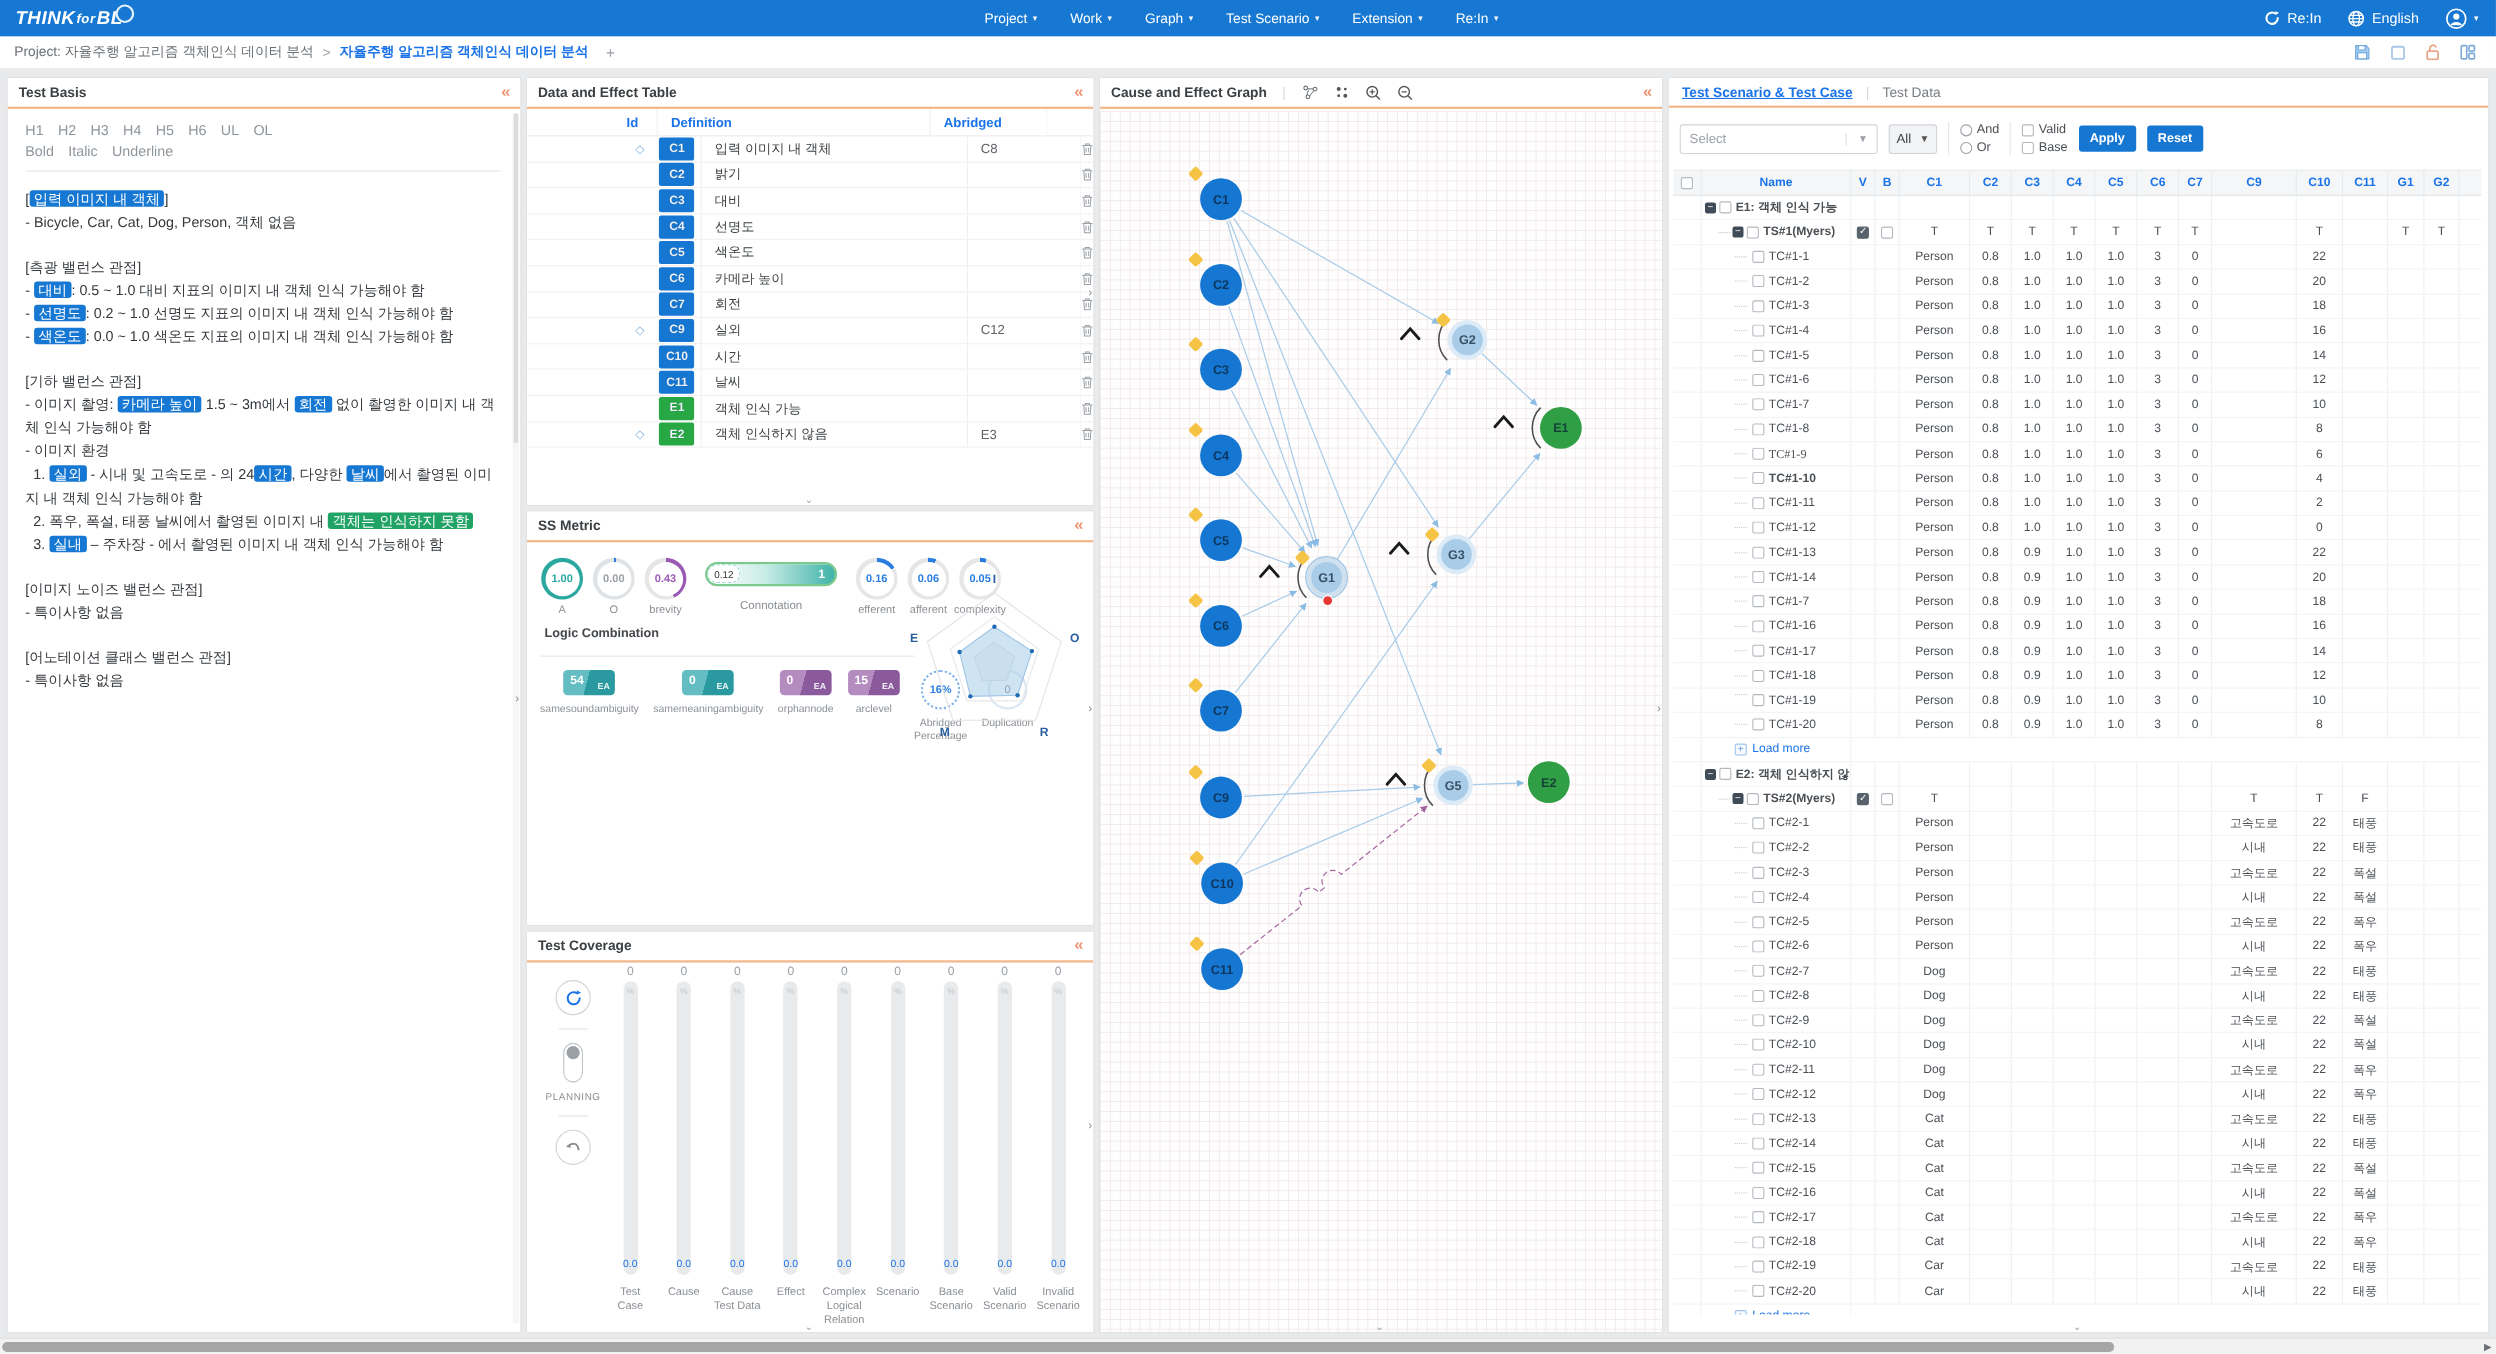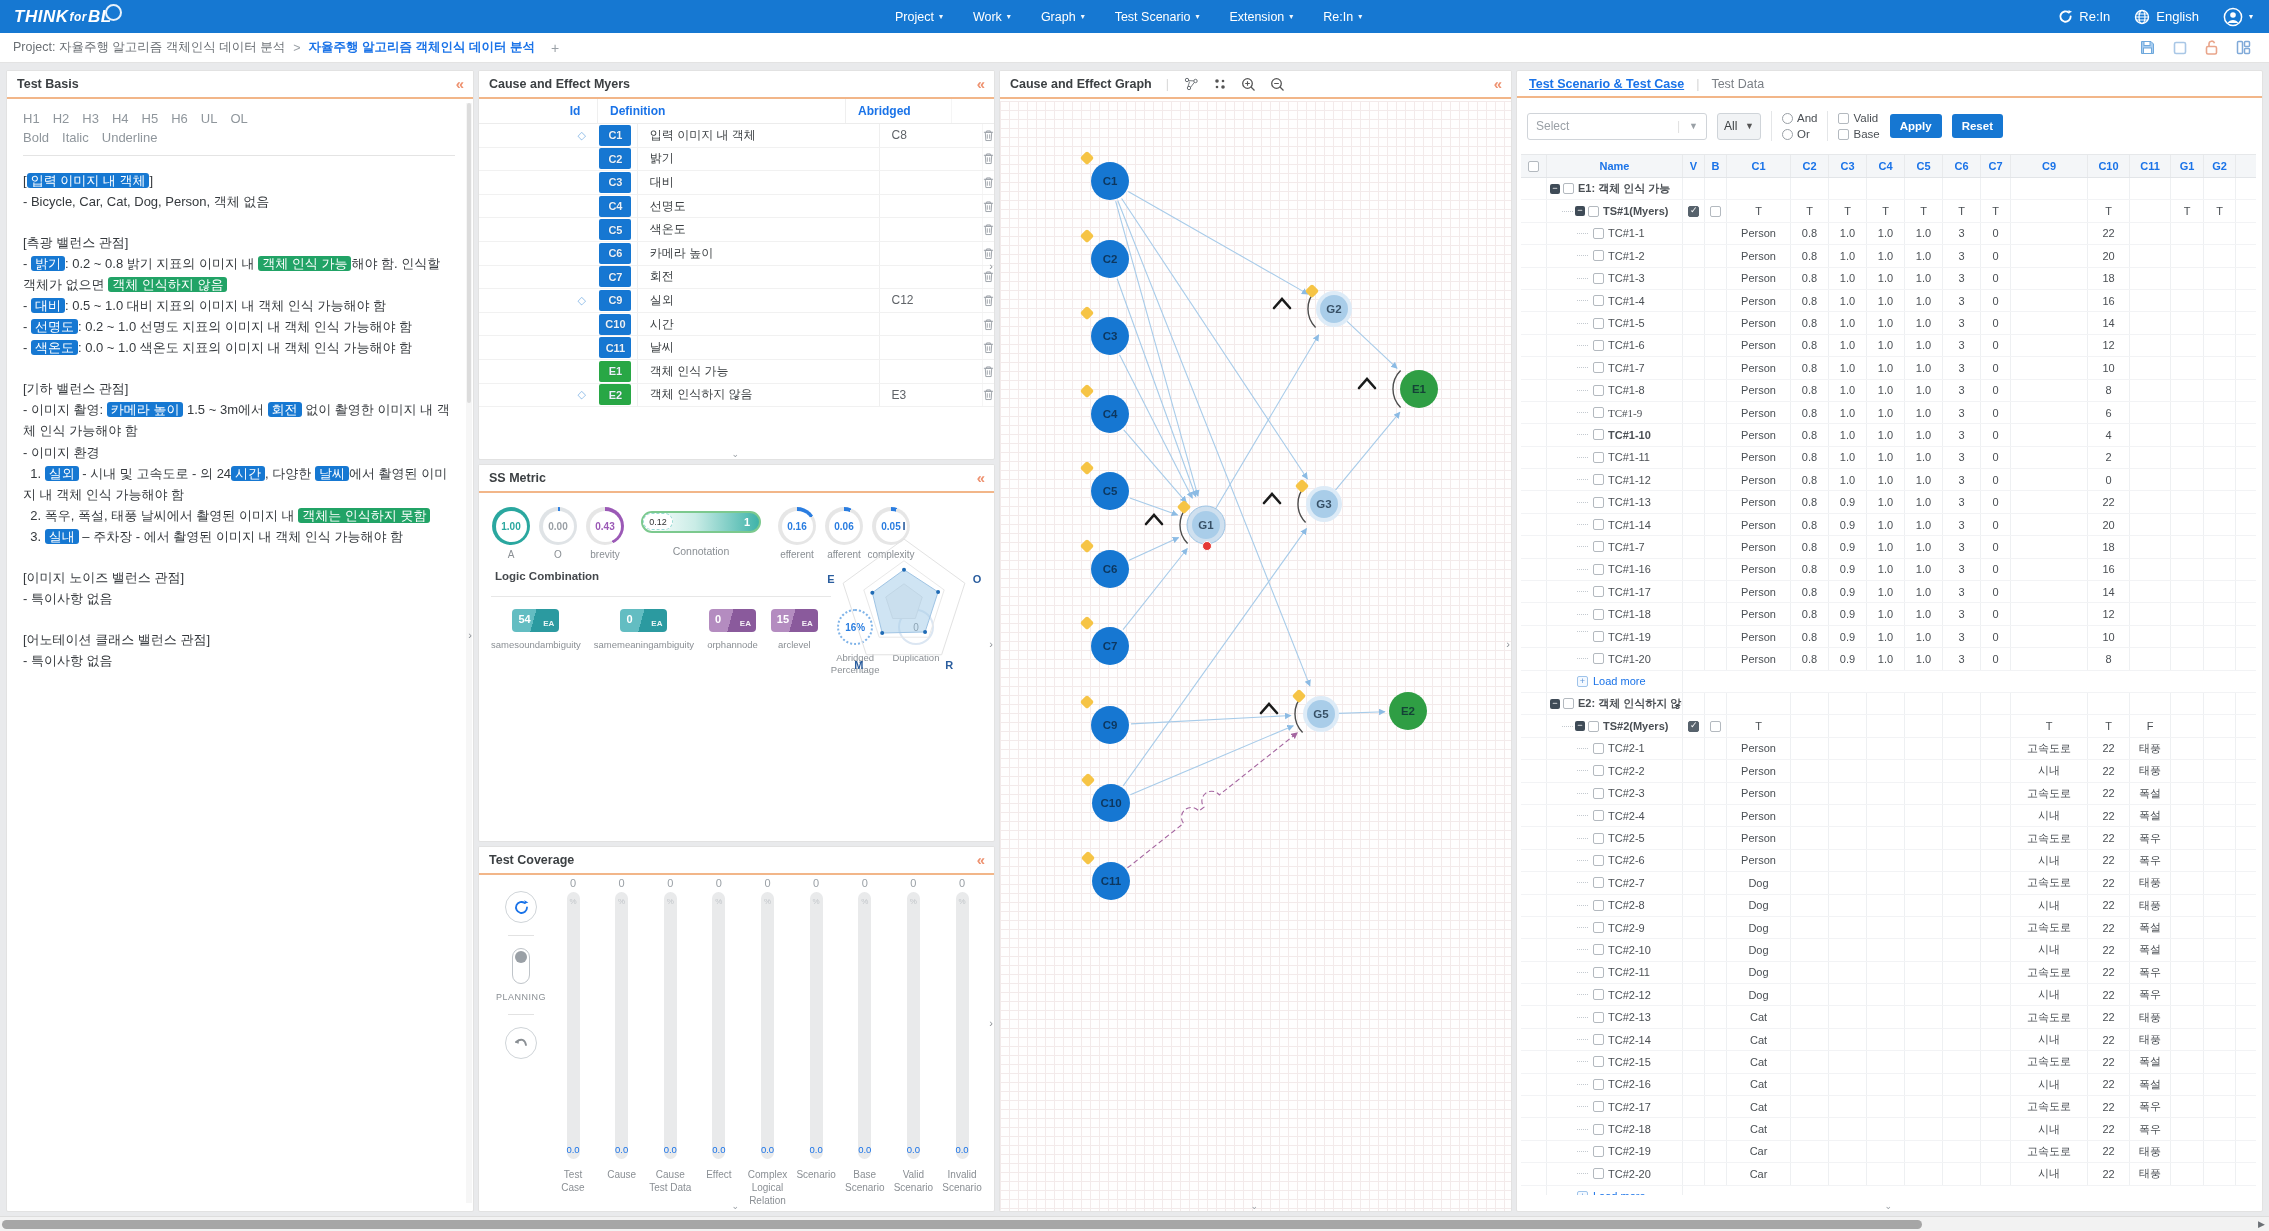--- a/index.html
+++ b/index.html
@@ -276,21 +276,20 @@
         <span>Bold</span>
         <span>Italic</span>
         <span>Underline</span>
       </div>
     <hr class="tb-hr">
     <div>
         <div class="tb-line"><span>[</span><span class="chip-b">입력 이미지 내 객체</span><span>]</span></div>
         <div class="tb-line"><span>- Bicycle, Car, Cat, Dog, Person, 객체 없음</span></div>
         <div class="tb-line blank"></div>
         <div class="tb-line"><span>[측광 밸런스 관점]</span></div>
-        <div class="tb-line"><span>- </span><span class="chip-b">밝기</span><span>: 0.2 ~ 0.8 밝기 지표의 이미지 내 </span><span class="chip-g">객체 인식 가능</span><span>해야 함. 인식할 객체가 없으면 </span><span class="chip-g">객체 인식하지 않음</span></div>
         <div class="tb-line"><span>- </span><span class="chip-b">대비</span><span>: 0.5 ~ 1.0 대비 지표의 이미지 내 객체 인식 가능해야 함</span></div>
         <div class="tb-line"><span>- </span><span class="chip-b">선명도</span><span>: 0.2 ~ 1.0 선명도 지표의 이미지 내 객체 인식 가능해야 함</span></div>
         <div class="tb-line"><span>- </span><span class="chip-b">색온도</span><span>: 0.0 ~ 1.0 색온도 지표의 이미지 내 객체 인식 가능해야 함</span></div>
         <div class="tb-line blank"></div>
         <div class="tb-line"><span>[기하 밸런스 관점]</span></div>
         <div class="tb-line"><span>- 이미지 촬영: </span><span class="chip-b">카메라 높이</span><span> 1.5 ~ 3m에서 </span><span class="chip-b">회전</span><span> 없이 촬영한 이미지 내 객체 인식 가능해야 함</span></div>
         <div class="tb-line"><span>- 이미지 환경</span></div>
         <div class="tb-line"><span>  1. </span><span class="chip-b">실외</span><span> - 시내 및 고속도로 - 의 24</span><span class="chip-b">시간</span><span>, 다양한 </span><span class="chip-b">날씨</span><span>에서 촬영된 이미지 내 객체 인식 가능해야 함</span></div>
         <div class="tb-line"><span>  2. 폭우, 폭설, 태풍 날씨에서 촬영된 이미지 내 </span><span class="chip-g">객체는 인식하지 못함</span></div>
         <div class="tb-line"><span>  3. </span><span class="chip-b">실내</span><span> – 주차장 - 에서 촬영된 이미지 내 객체 인식 가능해야 함</span></div>
@@ -303,21 +302,21 @@
       </div>
   </div>
   <div class="tb-scroll">
       <i></i>
     </div>
   <span class="resize-r" style="top:558px">›</span>
 </div>
 
 <div class="panel" id="p-cet">
   <div class="phead">
-      <span>Cause and Effect Myers</span>
+      <span>Data and Effect Table</span>
       <span class="pcol">«</span>
     </div>
   <div class="cet-hrow">
     <span class="cet-c0h"></span>
     <span class="cet-idh">Id</span>
     <span class="cet-c2">Definition</span>
     <span class="cet-c3" style="color:#1a73e8">Abridged</span>
     <span class="cet-c4"></span>
   </div>
   <div>

